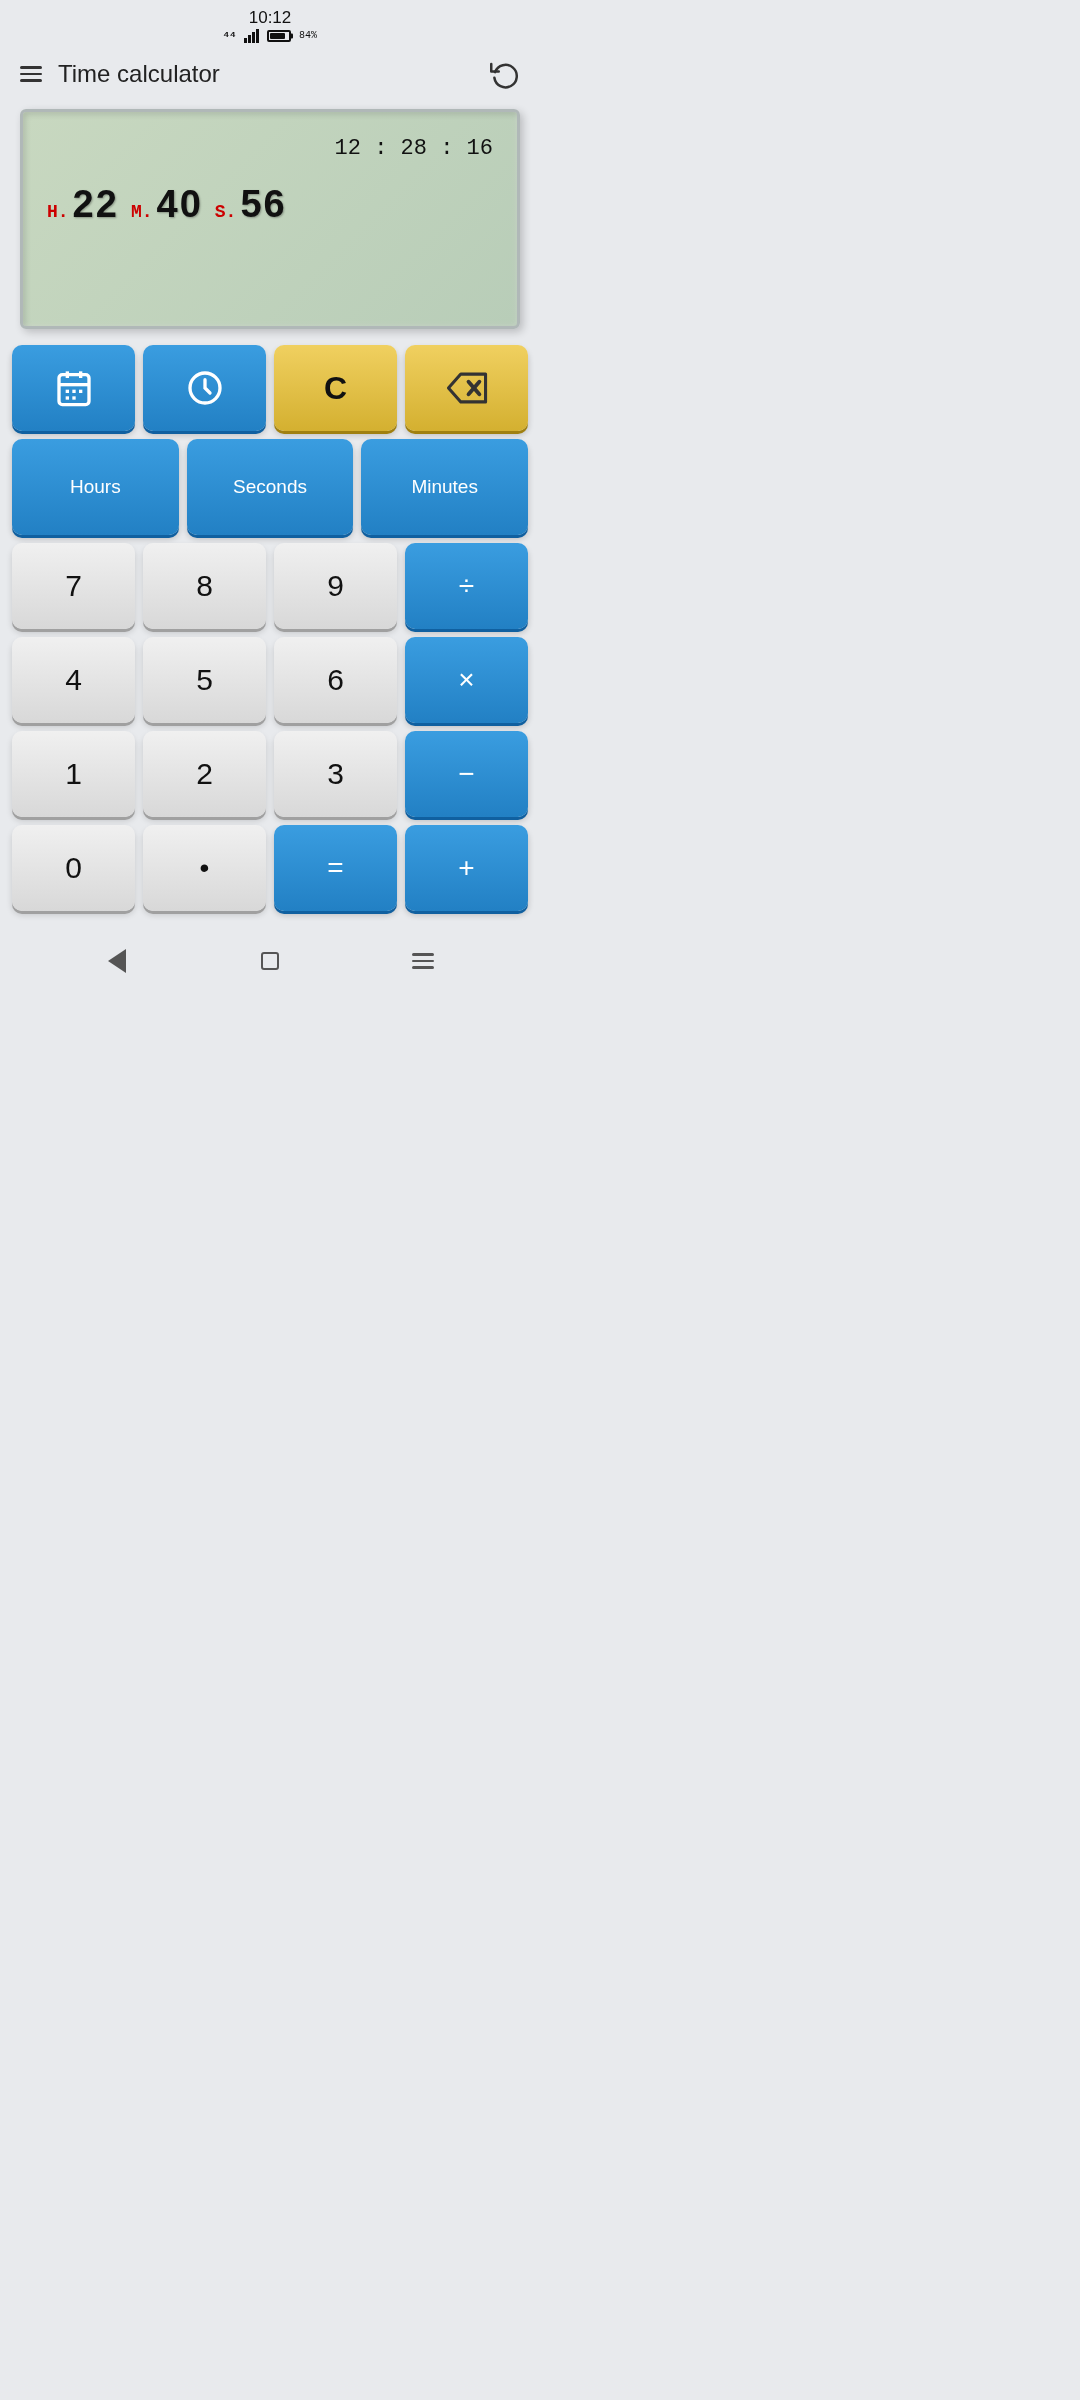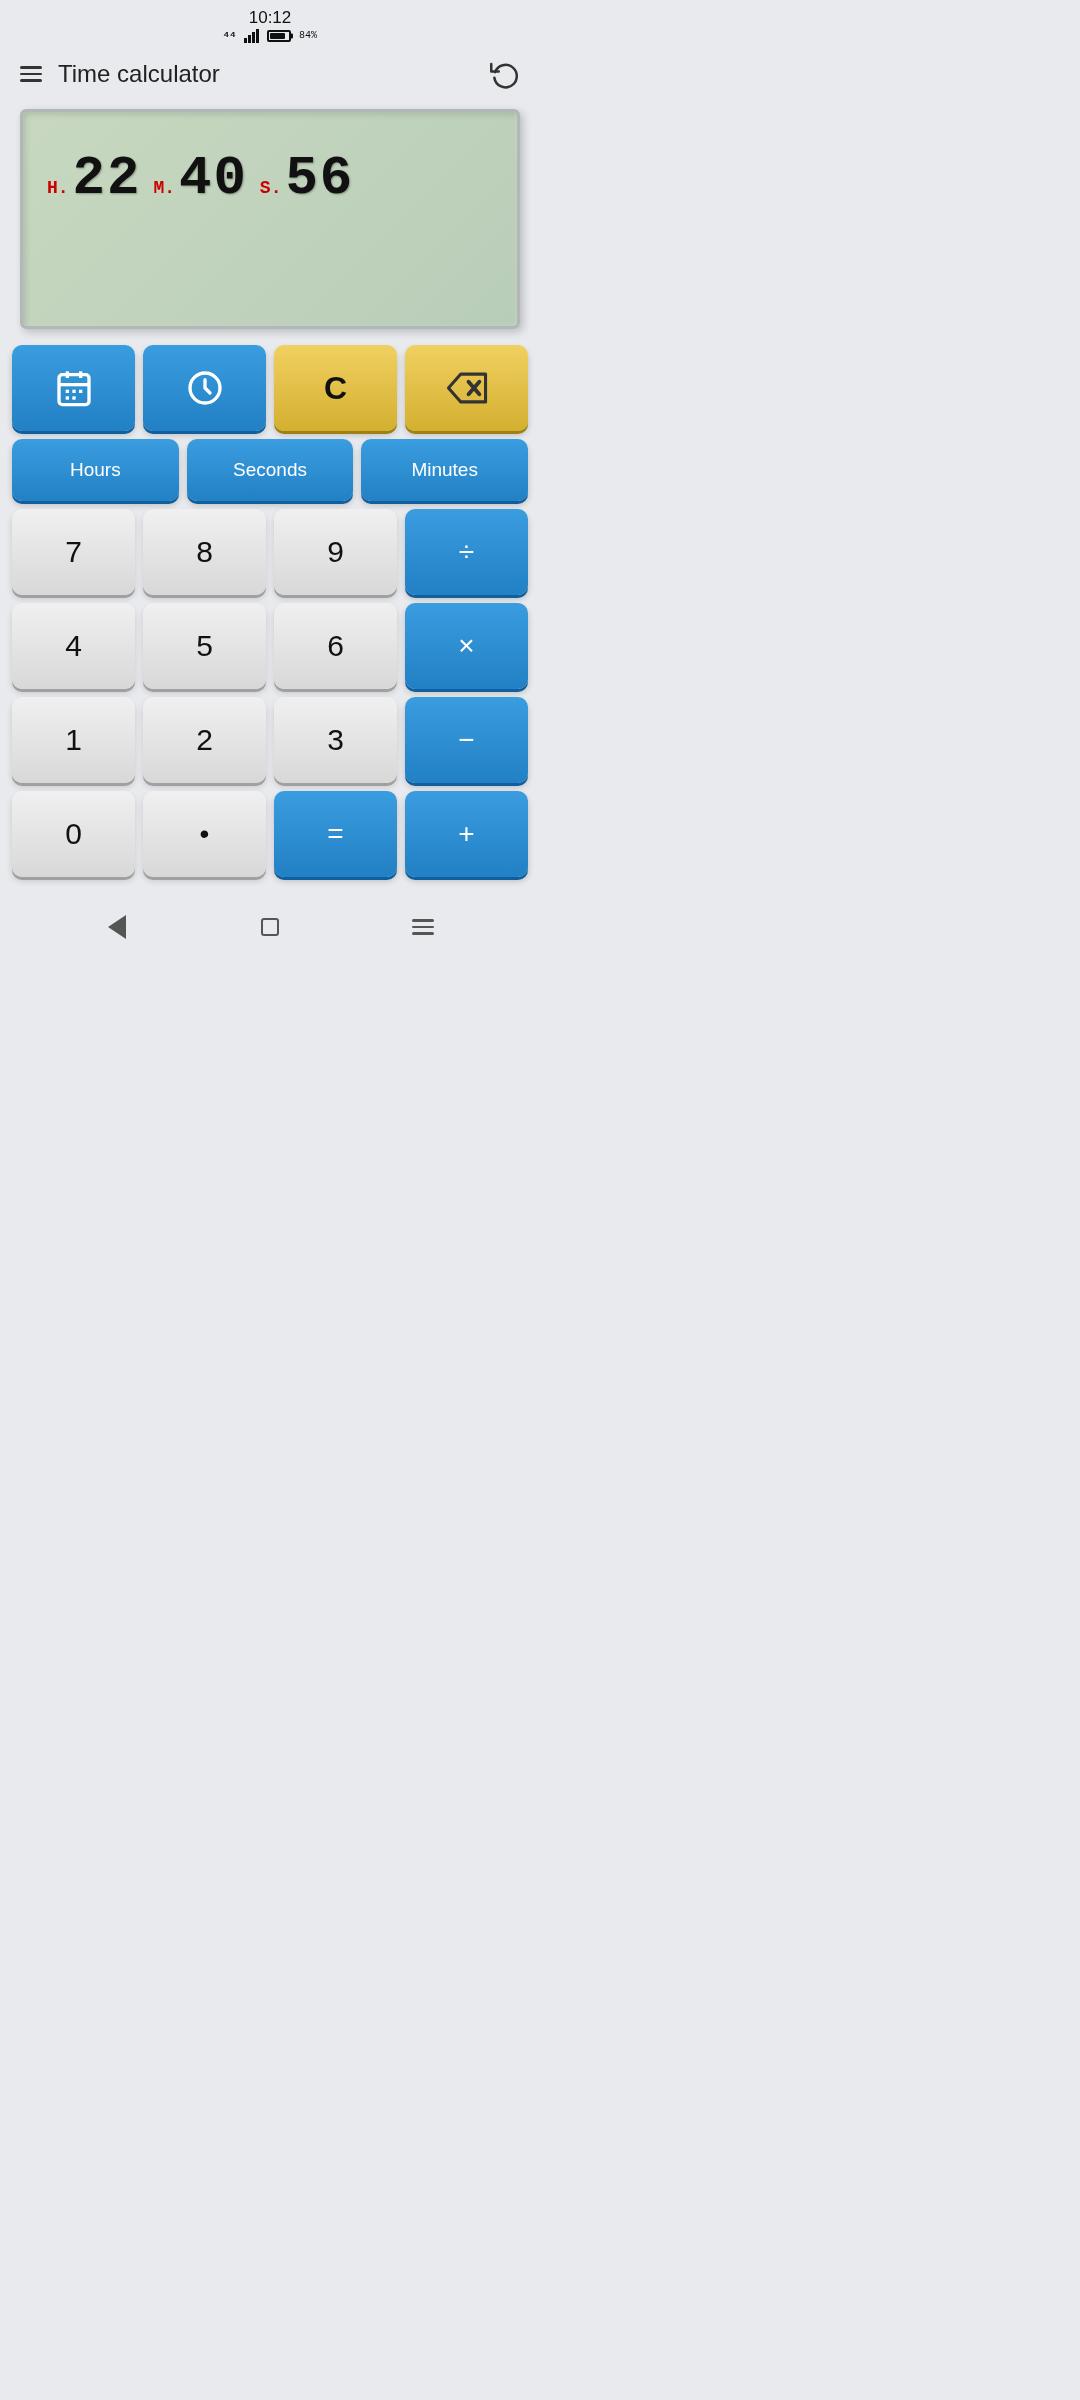--- a/index.html
+++ b/index.html
@@ -135,23 +135,23 @@
       font-family: 'Courier New', monospace;
       font-weight: 500;
     }
     .result-label {
       font-size: 18px;
       font-weight: bold;
       color: #cc0000;
       font-family: 'Courier New', monospace;
     }
     .result-value {
-      font-size: 54px;
-      color: #111;
-      font-family: Liberation Mono, monospace;
+      font-size: 38px;
+      color: #111;
+      font-family: Liberation Sans, sans-serif;
       font-weight: bold;
       line-height: 1;
       text-shadow: 1px 1px 2px rgba(0,0,0,0.3);
     }
     
     .digital {
       letter-spacing: 2px;
     }
 
     
@@ -217,21 +217,21 @@
 
     
     .btn-icon svg {
       width: 40px;
       height: 40px;
       fill: white;
     }
 
     
     .btn-unit {
-      height: 62px;
+      height: 96px;
       font-size: 19px;
     }
 
     
     .btn-backspace {
       font-size: 16px;
     }
 
     
     .nav-bar {
@@ -316,20 +316,21 @@
   <div class="history-icon">
     <svg viewBox="0 0 24 24" fill="none" stroke="#333" stroke-width="2" stroke-linecap="round" stroke-linejoin="round">
       <polyline points="1 4 1 10 7 10"></polyline>
       <path d="M3.51 15a9 9 0 1 0 .49-4.5"></path>
     </svg>
   </div>
 </div>
 
 <div class="display-container">
   <div class="display-expressions">
+    <div class="display-line">12 : 28 : 16</div>
   </div>
   <div class="display-result-row">
     <span class="result-label">H.</span>
     <span class="result-value digital">22</span>
     <span class="result-label" style="margin-left:8px;">M.</span>
     <span class="result-value digital">40</span>
     <span class="result-label" style="margin-left:8px;">S.</span>
     <span class="result-value digital">56</span>
   </div>
 </div>

